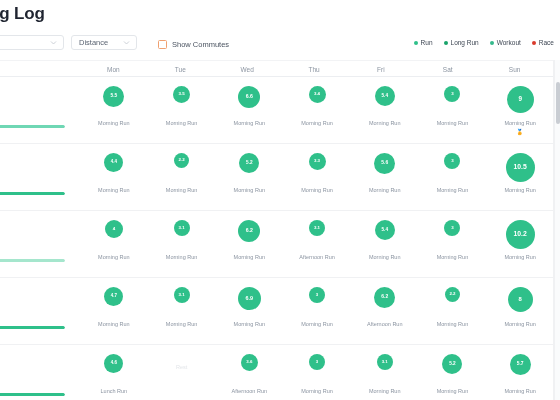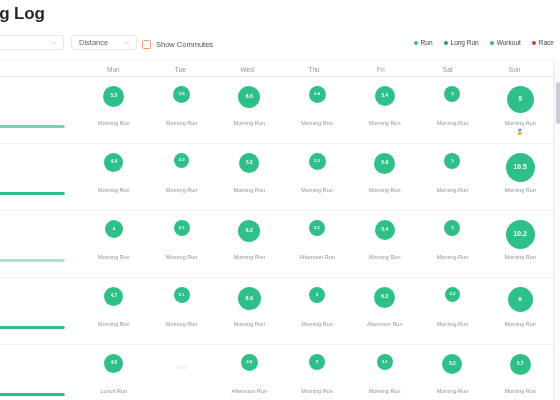--- a/index.html
+++ b/index.html
@@ -65,21 +65,21 @@
   }
   .chev {
     width: 9px; height: 9px;
     flex: 0 0 9px;
     opacity: .55;
   }
   .chev svg { display: block; }
 
   .commutes {
     position: absolute;
-    left: 142px; top: 3px;
+    left: 158px; top: 3px;
     display: flex; align-items: center;
     gap: 5px;
     height: 19px;
   }
   .checkbox {
     width: 9px; height: 9px;
     border: 1.2px solid #f0a070;
     border-radius: 1.5px;
     background: #fff;
     flex: 0 0 9px;

